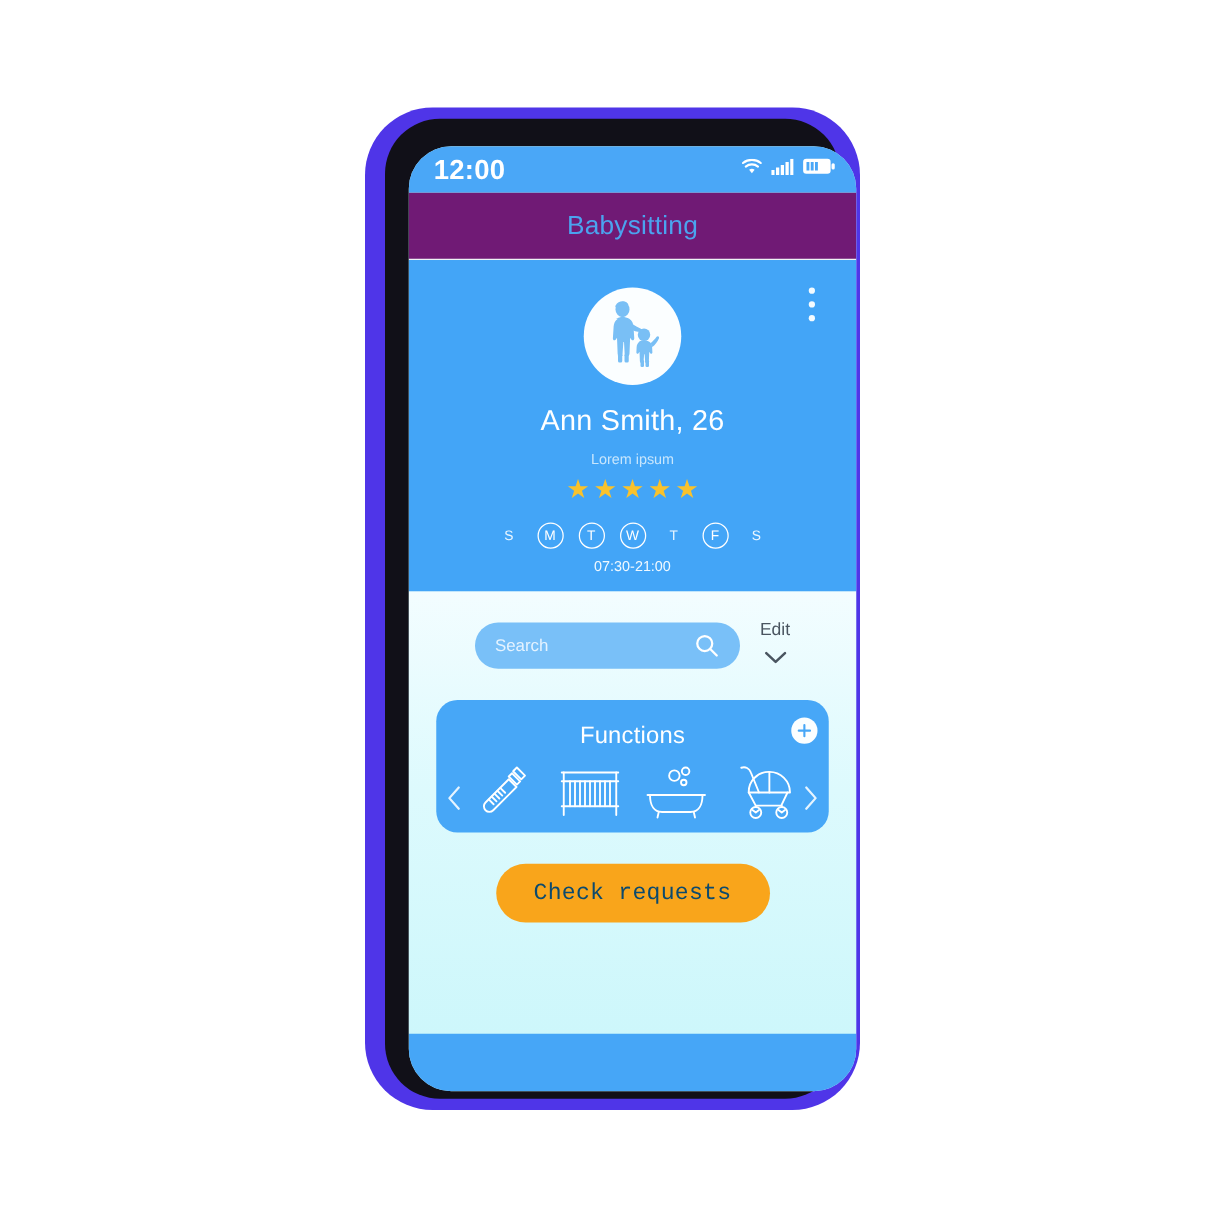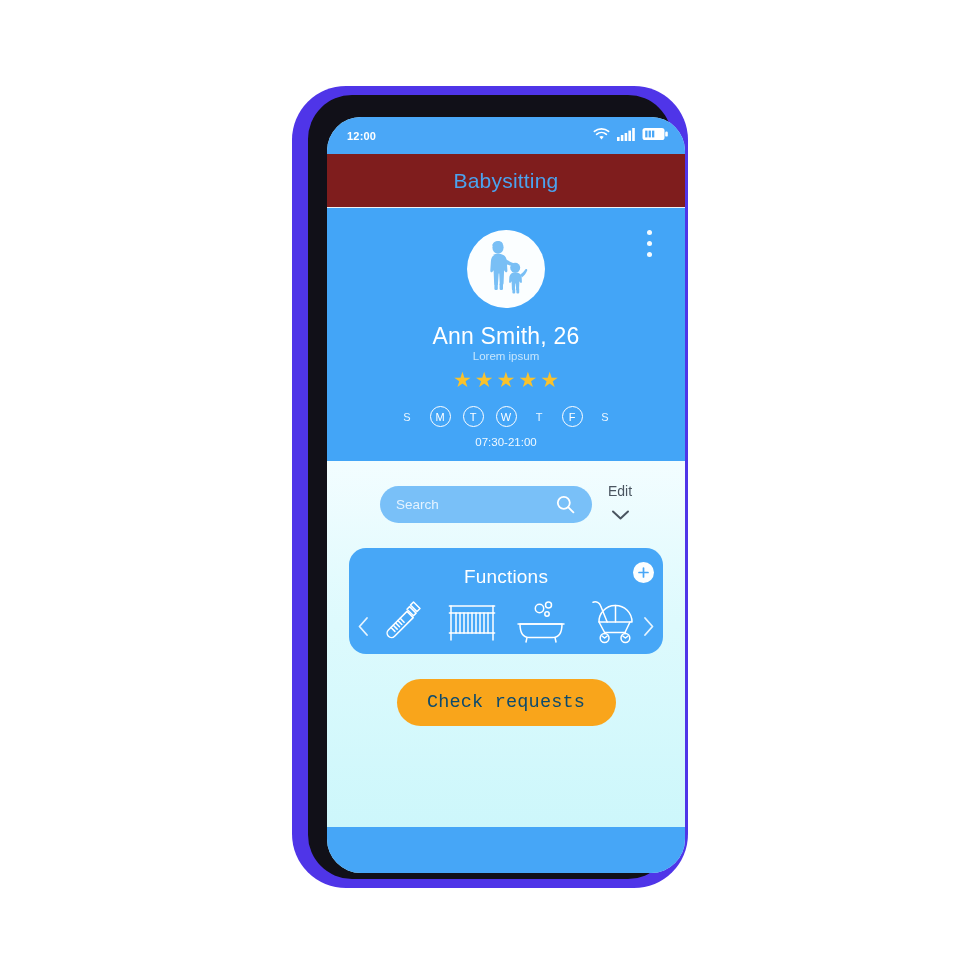--- a/index.html
+++ b/index.html
@@ -58,34 +58,34 @@
     height: 37px;
     background: #4aa7f7;
     display: flex;
     align-items: center;
     justify-content: space-between;
     padding: 0 17px 0 20px;
     box-sizing: border-box;
   }
   .status-time {
     color: #ffffff;
-    font-size: 11px;
+    font-size: 22px;
     font-weight: bold;
     letter-spacing: .2px;
   }
   .status-icons {
     display: flex;
     align-items: center;
     gap: 7px;
   }
 
   
   .title-bar {
     height: 54px;
-    background: #7f1d1d;
+    background: #701a75;
     display: flex;
     align-items: center;
     justify-content: center;
     border-bottom: 1px solid #eef3f6;
     box-sizing: border-box;
   }
   .title-text {
     color: #4ba3ef;
     font-size: 21px;
     letter-spacing: .2px;
@@ -134,21 +134,21 @@
     text-align: center;
     color: #ffffff;
     font-size: 23px;
     margin-top: 15px;
     letter-spacing: .2px;
   }
   .profile-sub {
     text-align: center;
     color: #c7e6fd;
     font-size: 11.5px;
-    margin-top: 0;
+    margin-top: 12px;
   }
 
   .stars {
     display: flex;
     justify-content: center;
     gap: 3px;
     margin-top: 7px;
   }
   .star { color: #f9c22c; font-size: 21px; line-height: 1; }
 

